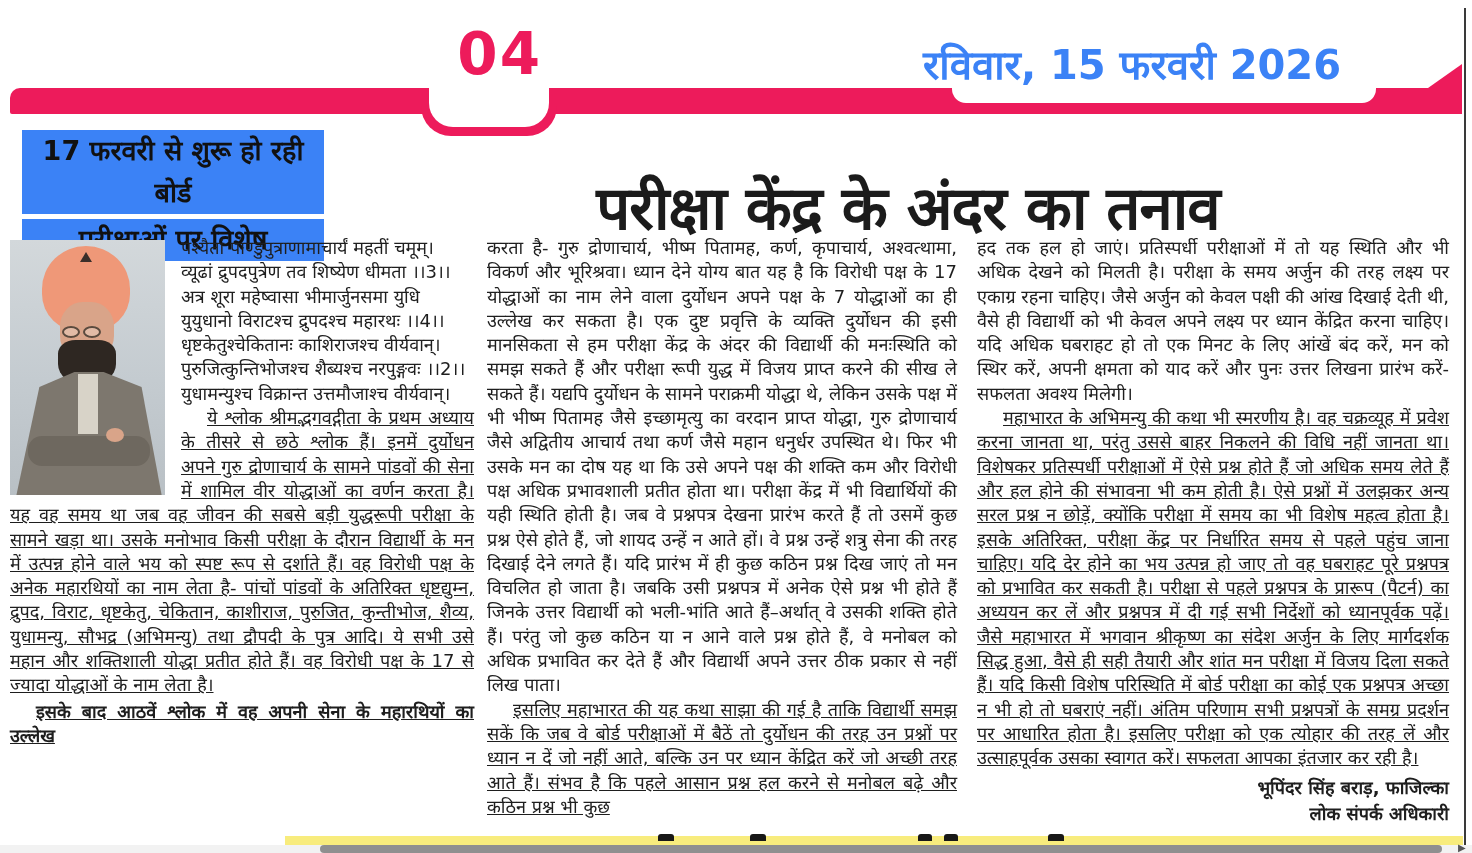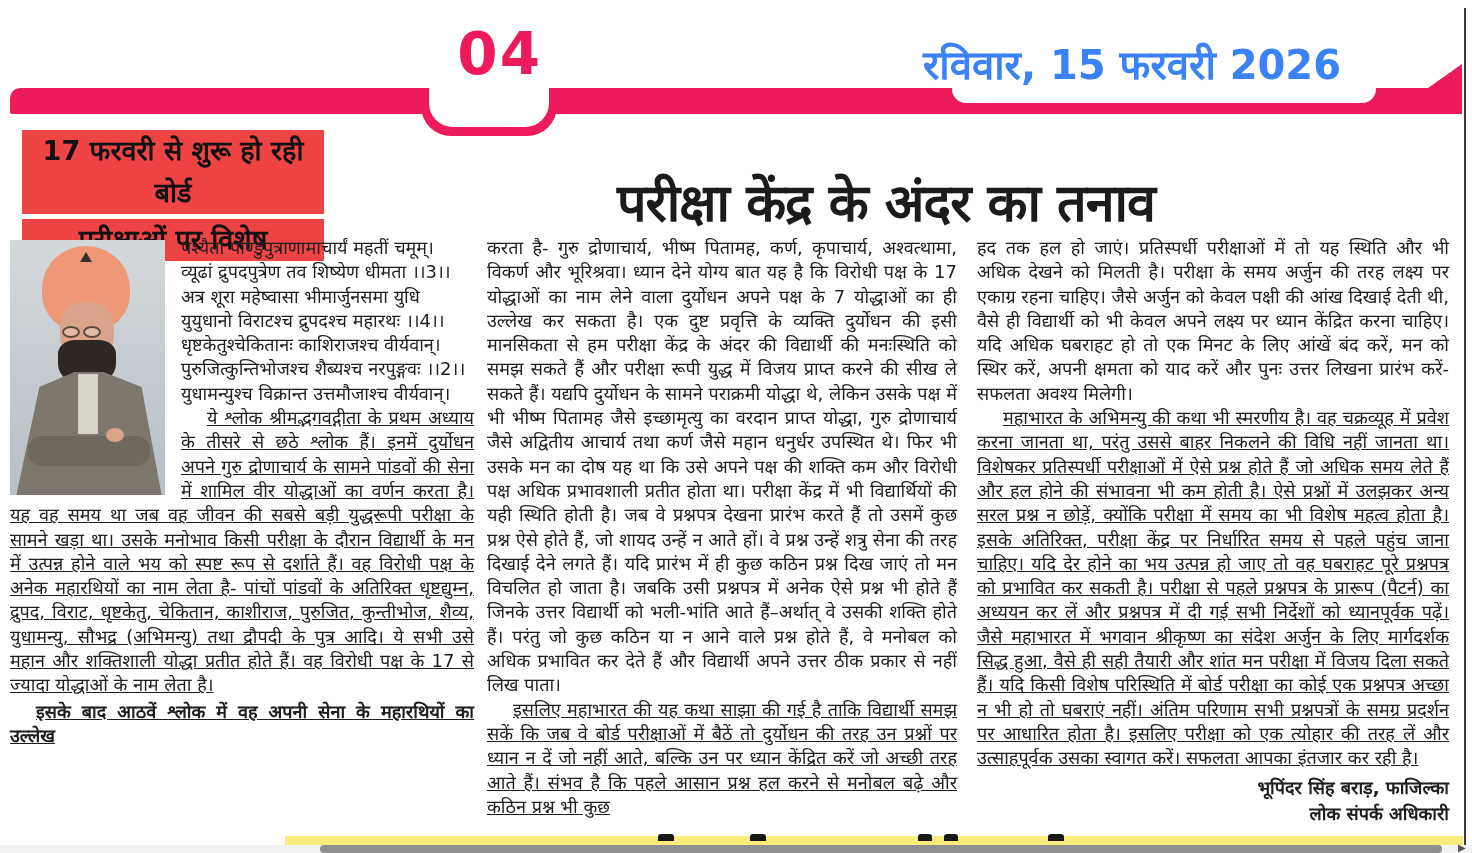--- a/index.html
+++ b/index.html
@@ -29,27 +29,27 @@
     background:#ffffff; border-radius:0 0 24px 24px; }
   .band-notch-right { position:absolute; left:952px; top:88px; width:424px; height:15px;
     background:#ffffff; border-radius:0 0 14px 14px; }
   .band-wedge { position:absolute; left:1428px; top:64px; width:34px; height:24px;
     background:#ed1b5b; clip-path:polygon(100% 0,100% 100%,0 100%); }
   .edge-line { position:absolute; left:1464px; top:8px; width:2px; height:837px; background:#3a3a3a; }
 
   
   .kicker { position:absolute; left:22px; top:130px; width:302px; }
   .kicker .kbox {
-    background:#ef4444; color:#111; font-weight:800; text-align:center;
+    background:#3b82f6; color:#111; font-weight:800; text-align:center;
     font-size:27px; line-height:42px; margin-bottom:5px;
   }
   
   .headline {
-    position:absolute; left:416px; top:118px; width:940px; height:105px;
-    font-size:52px; line-height:100px; font-weight:800; color:#1b1b1b;
+    position:absolute; left:438px; top:118px; width:940px; height:105px;
+    font-size:60px; line-height:100px; font-weight:800; color:#1b1b1b;
     text-align:center; white-space:nowrap; letter-spacing:-1px;
   }
 
   
   .col { position:absolute; top:236px; text-align:justify;
     font-size:18px; line-height:24.3px; color:#1e1e1e; }
   .col1 { left:10px;  width:464px; }
   .col2 { left:487px; width:470px; }
   .col3 { left:977px; width:472px; }
   .indent { text-indent:26px;text-decoration:underline; }

